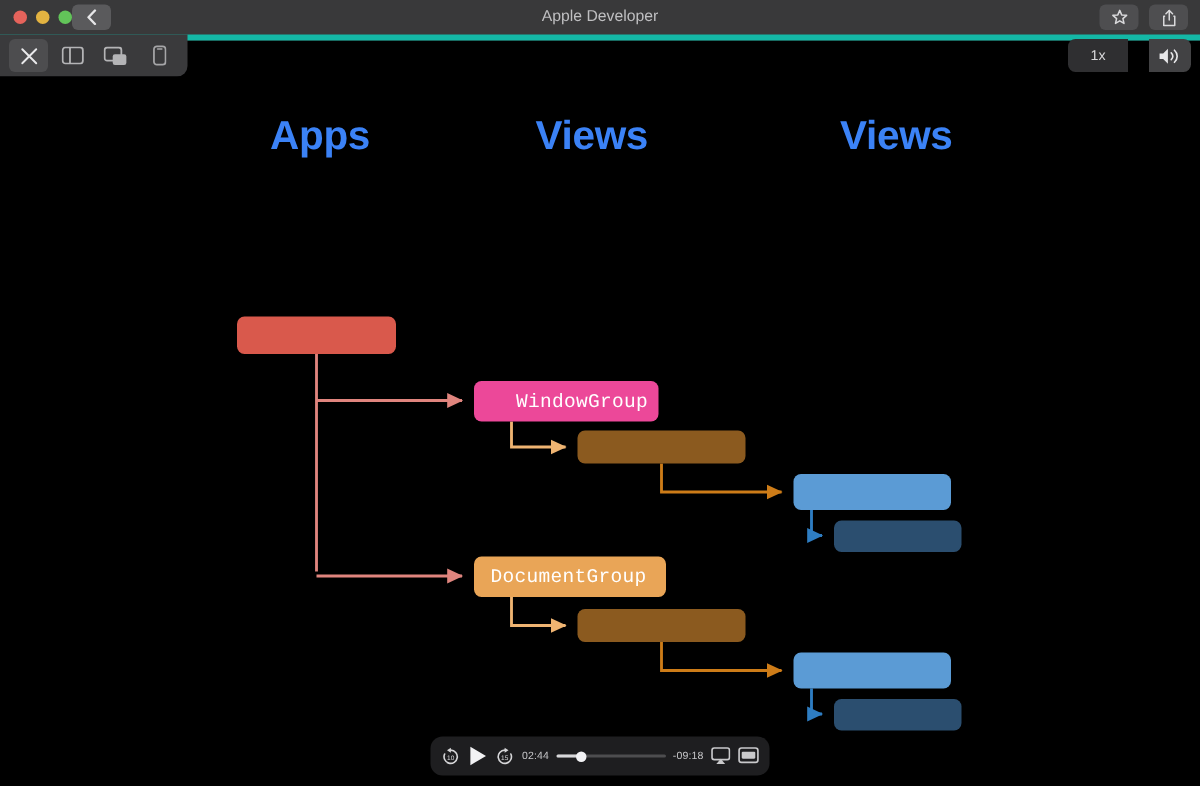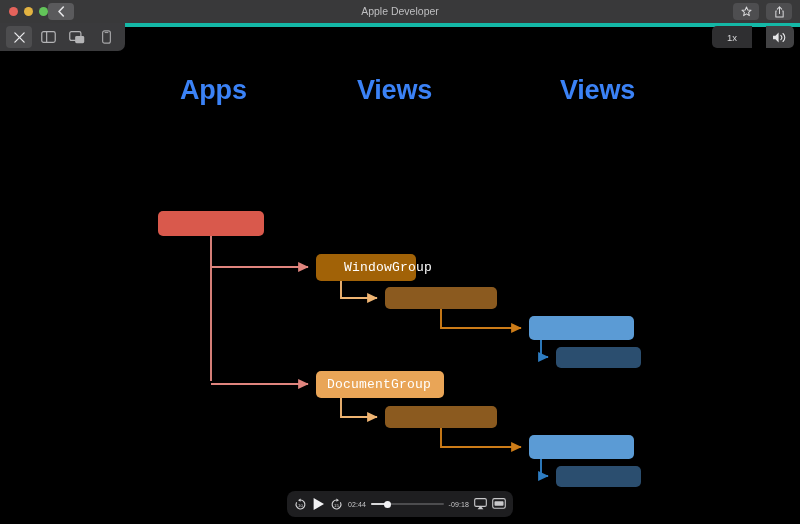--- a/index.html
+++ b/index.html
@@ -214,21 +214,21 @@
 
       <path d="M341,347 V366 H377" stroke="#efb472" stroke-width="1.9" fill="none" marker-end="url(#ah-olight)"></path>
 
       <path d="M441,377 V396 H521" stroke="#cd7c18" stroke-width="1.9" fill="none" marker-end="url(#ah-orange)"></path>
 
       <path d="M541,408 V425 H548" stroke="#2e7dc2" stroke-width="1.9" fill="none" marker-end="url(#ah-blue)"></path>
     </svg>
 
     <div class="box" style="left:158px;top:160px;width:106px;height:25px;background:#d9594c;"></div>
 
-    <div class="box labeled" style="left:316px;top:203px;width:100px;height:27px;background:#a16207;padding-left:28px;">
+    <div class="box labeled" style="left:316px;top:203px;width:123px;height:27px;background:#ec4899;padding-left:28px;">
       <span>WindowGroup</span>
     </div>
 
     <div class="box" style="left:385px;top:236px;width:112px;height:22px;background:#8b5a1f;"></div>
 
     <div class="box" style="left:529px;top:265px;width:105px;height:24px;background:#5b9bd5;"></div>
 
     <div class="box" style="left:556px;top:296px;width:85px;height:21px;background:#2b4e6f;"></div>
 
     <div class="box labeled" style="left:316px;top:320px;width:128px;height:27px;background:#e9a557;">

